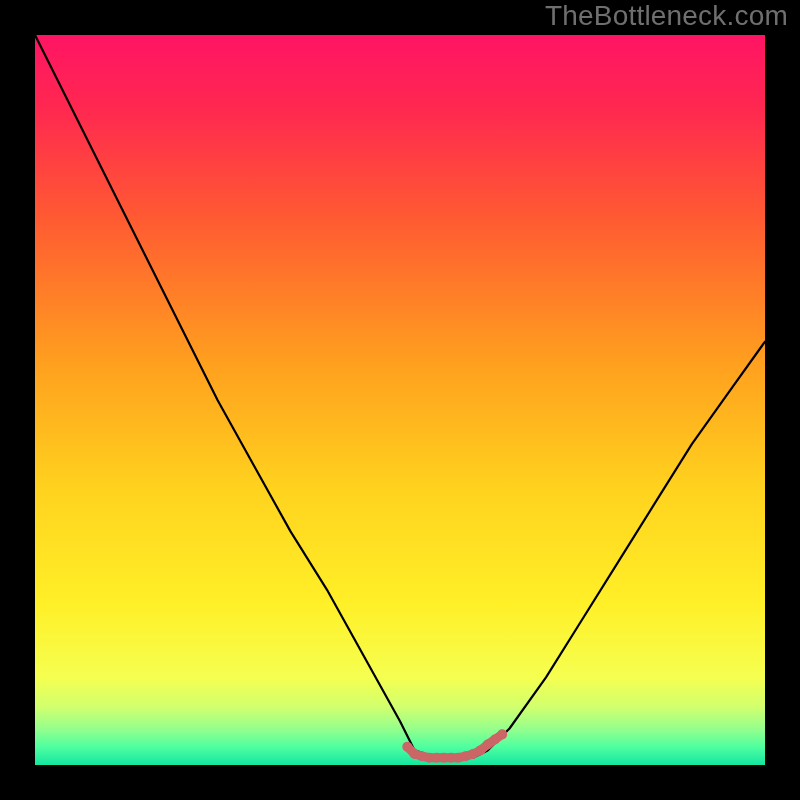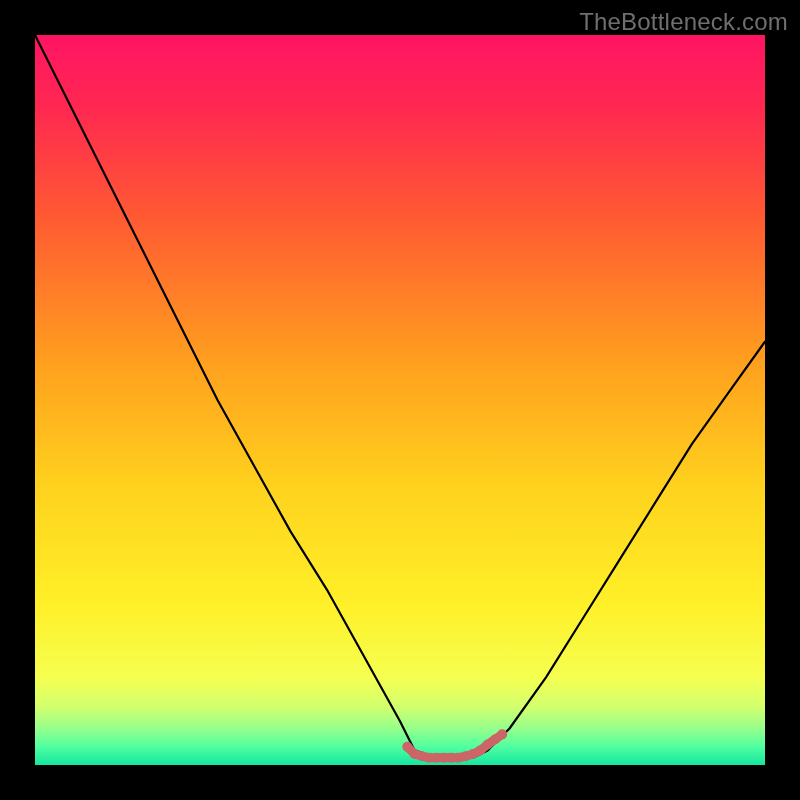--- a/index.html
+++ b/index.html
@@ -26,24 +26,24 @@
   .gradient-bg {
     position: absolute;
     inset: 0;
   }
   .curve-svg {
     position: absolute;
     inset: 0;
   }
   .attribution {
     position: absolute;
-    top: 8px;
+    top: 0;
     right: 12px;
     color: #6f6f6f;
-    font-size: 24px;
+    font-size: 28px;
     letter-spacing: 0.2px;
     font-weight: 400;
     text-align: right;
   }
 </style>
 </head>
 <body>
 
 <div class="chart-wrap">
 

